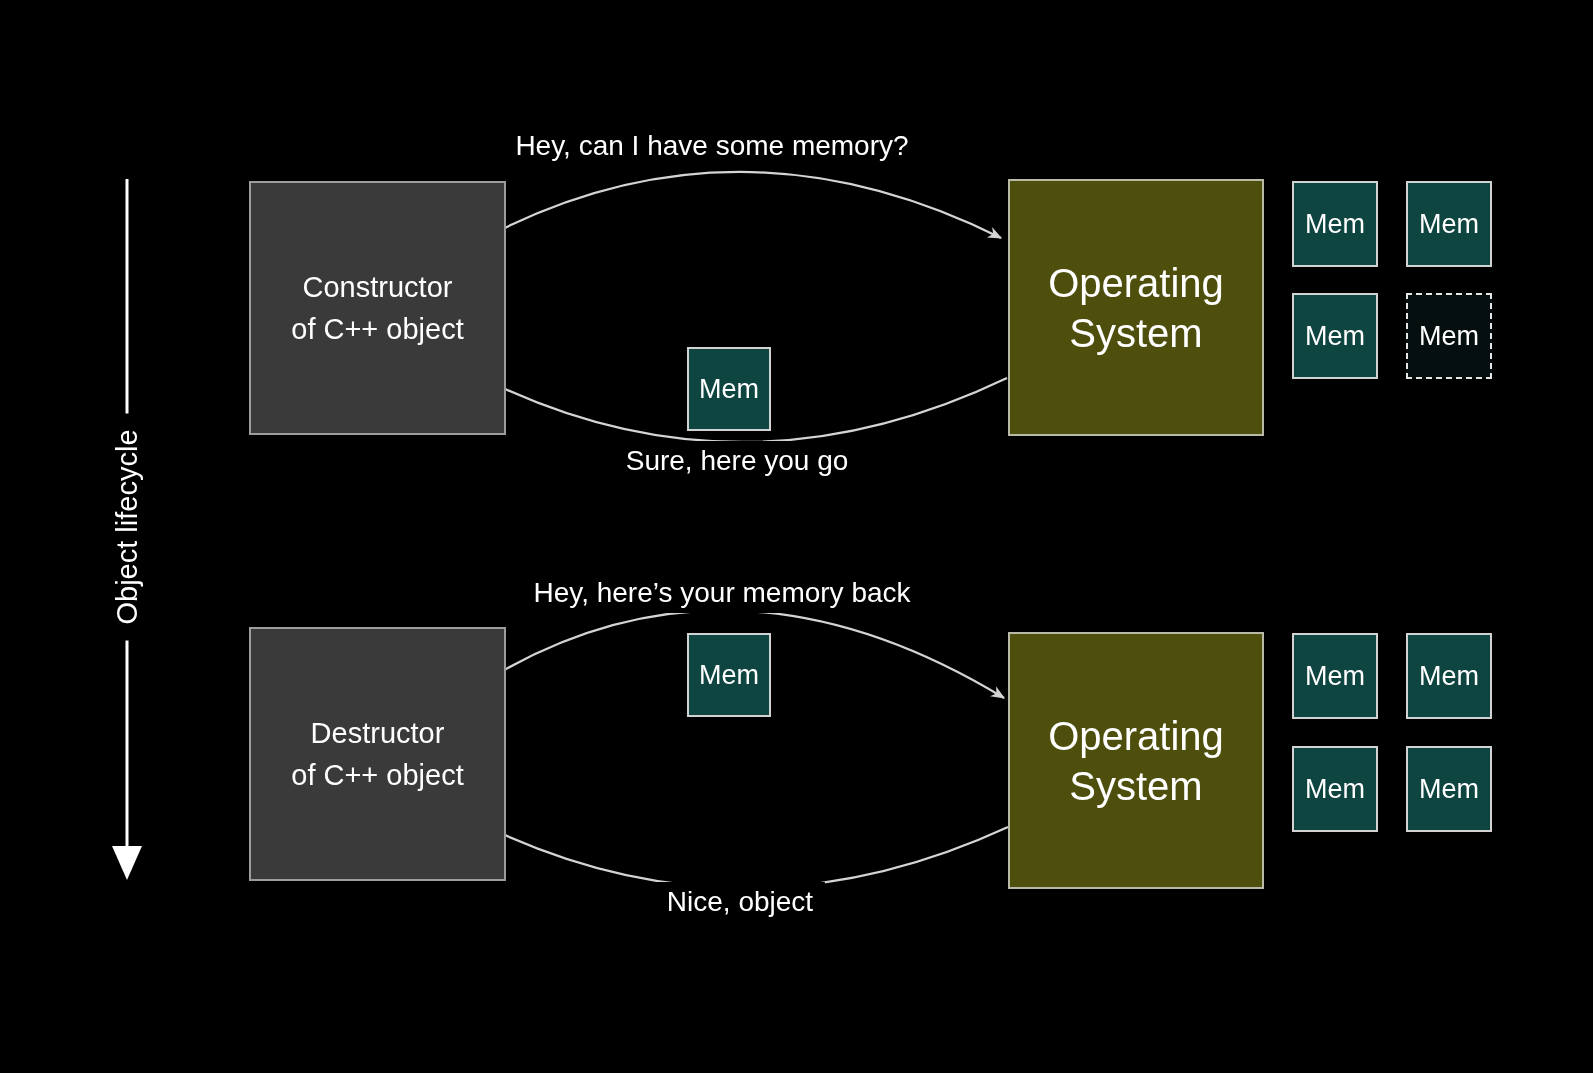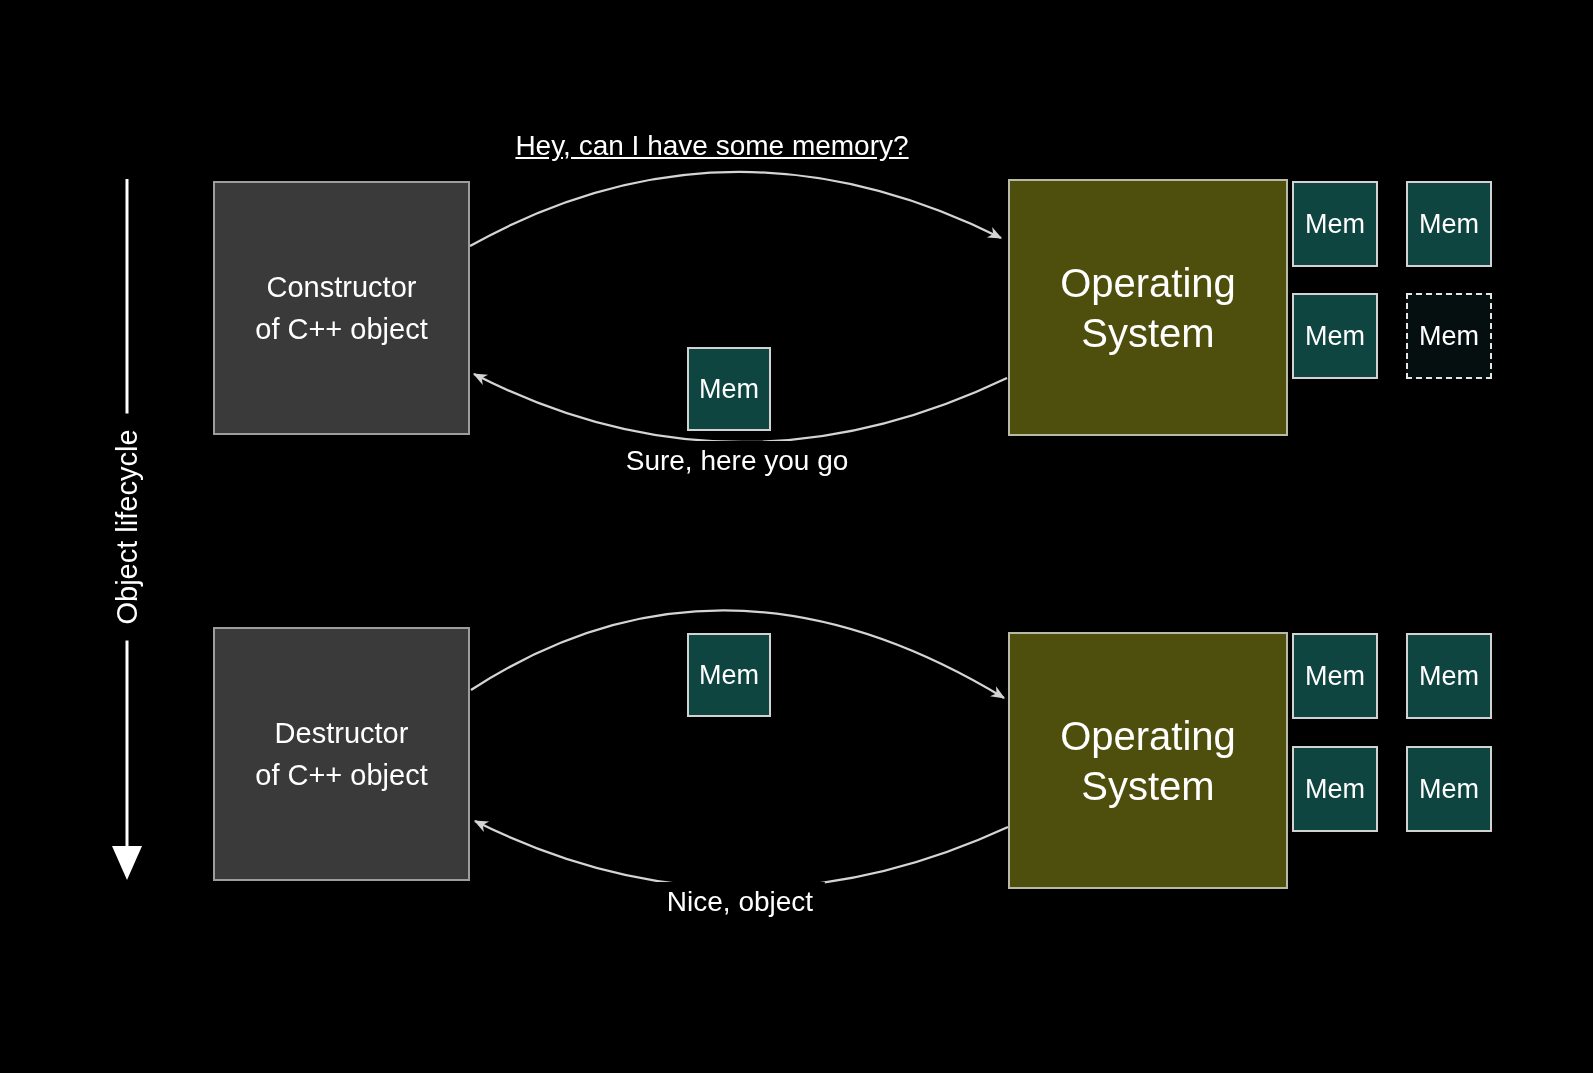--- a/index.html
+++ b/index.html
@@ -29,30 +29,31 @@
     position: absolute;
     left: 0; top: 0;
     width: 1593px; height: 1073px;
     z-index: 1;
   }
   .node { position: absolute; display: flex; align-items: center; justify-content: center; z-index: 2; }
   .obj-box {
     width: 257px; height: 254px;
     background: var(--object-box-fill);
     border: 2px solid var(--object-box-border);
+    margin-left: 36px;
   }
   .obj-box .label {
     color: var(--text);
     font-size: 29px;
     line-height: 1.45;
     text-align: center;
     white-space: pre-line;
   }
   .os-box {
-    width: 280px; height: 257px;
+    width: 256px; height: 257px;
     background: var(--os-box-fill);
     border: 2px solid var(--os-box-border);
   }
   .os-box .label {
     color: var(--text);
     font-size: 40px;
     line-height: 1.25;
     text-align: center;
     white-space: pre-line;
   }
@@ -116,21 +117,21 @@
   <div class="node obj-box" style="left:213px; top:181px;">
     <div class="label">Constructor
 of C++ object</div>
   </div>
 
   <div class="node os-box" style="left:1008px; top:179px;">
     <div class="label">Operating
 System</div>
   </div>
 
-  <div class="speech" style="left:712px; top:146px;text-decoration:underline;">Hey, can I have some memory?</div>
+  <div class="speech" style="left:712px; top:146px;">Hey, can I have some memory?</div>
   <div class="speech" style="left:737px; top:461px;">Sure, here you go</div>
 
   <div class="node mem-box transit" style="left:687px; top:347px;">
     <span>Mem</span>
   </div>
 
   <div class="node mem-box" style="left:1292px; top:181px;">
     <span>Mem</span>
   </div>
   <div class="node mem-box" style="left:1406px; top:181px;">
@@ -146,20 +147,21 @@
   <div class="node obj-box" style="left:213px; top:627px;">
     <div class="label">Destructor
 of C++ object</div>
   </div>
 
   <div class="node os-box" style="left:1008px; top:632px;">
     <div class="label">Operating
 System</div>
   </div>
 
+  <div class="speech" style="left:722px; top:593px;">Hey, here’s your memory back</div>
   <div class="speech" style="left:740px; top:902px;">Nice, object</div>
 
   <div class="node mem-box transit" style="left:687px; top:633px;">
     <span>Mem</span>
   </div>
 
   <div class="node mem-box" style="left:1292px; top:633px;">
     <span>Mem</span>
   </div>
   <div class="node mem-box" style="left:1406px; top:633px;">

